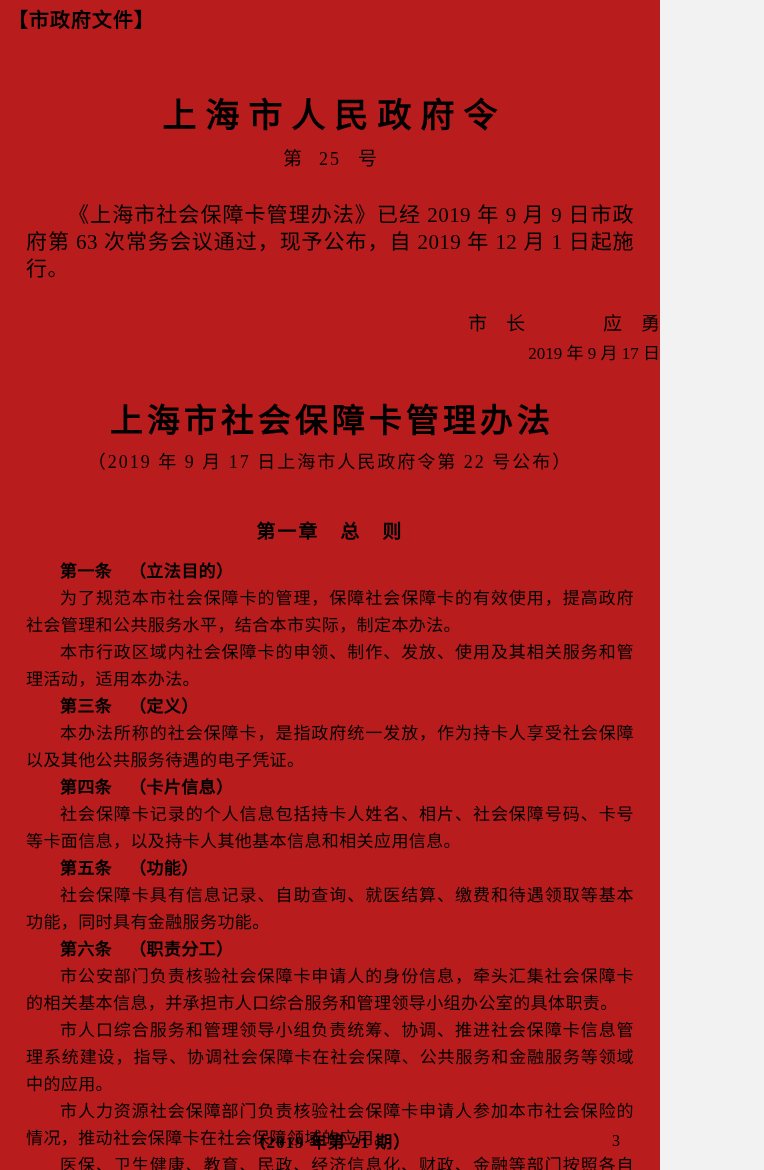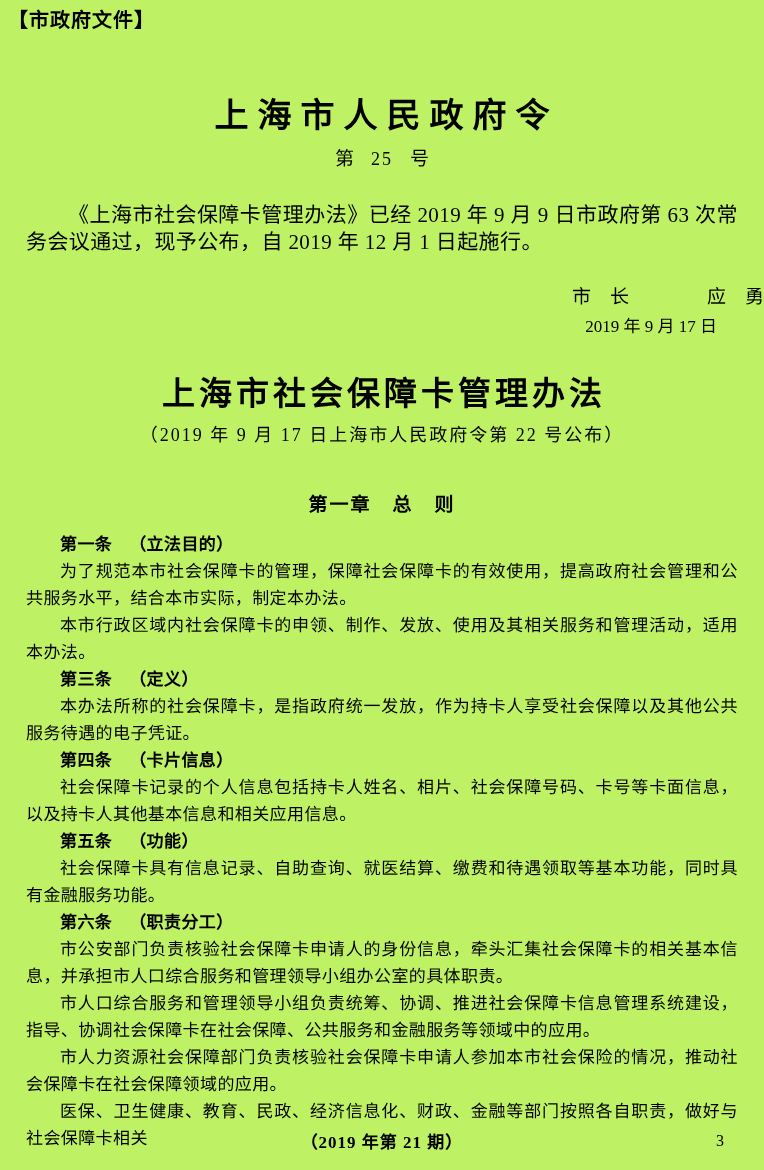--- a/index.html
+++ b/index.html
@@ -4,22 +4,22 @@
 <style>
   html, body { margin: 0; padding: 0; }
   body {
     width: 764px; height: 1170px;
     background: #f2f2f2;
     font-family: "Liberation Serif", "DejaVu Serif", serif;
     color: #000;
   }
   .page {
     position: relative;
-    width: 764px; height: 1170px;
-    background: #bef264;
+    width: 660px; height: 1170px;
+    background: #b91c1c;
     overflow: hidden;
   }
   .doc-tag {
     padding-top: 8px;
     margin-left: 8px;
     font-family: "Liberation Sans", "DejaVu Sans", sans-serif;
     font-weight: bold;
     font-size: 20px;
     line-height: 24px;
     letter-spacing: 1px;
@@ -56,21 +56,20 @@
   .sig-line {
     margin-top: 28px;
     text-align: right;
     font-size: 19px;
     line-height: 26px;
   }
   .sig-gap { display: inline-block; width: 78px; }
   .sig-date {
     margin-top: 4px;
     text-align: right;
-    padding-right: 47px;
     font-size: 17px;
     line-height: 26px;
   }
   .reg-title {
     margin: 32px 0 0 0;
     text-align: center;
     font-size: 33px;
     font-weight: bold;
     letter-spacing: 4px;
     text-indent: 4px;

